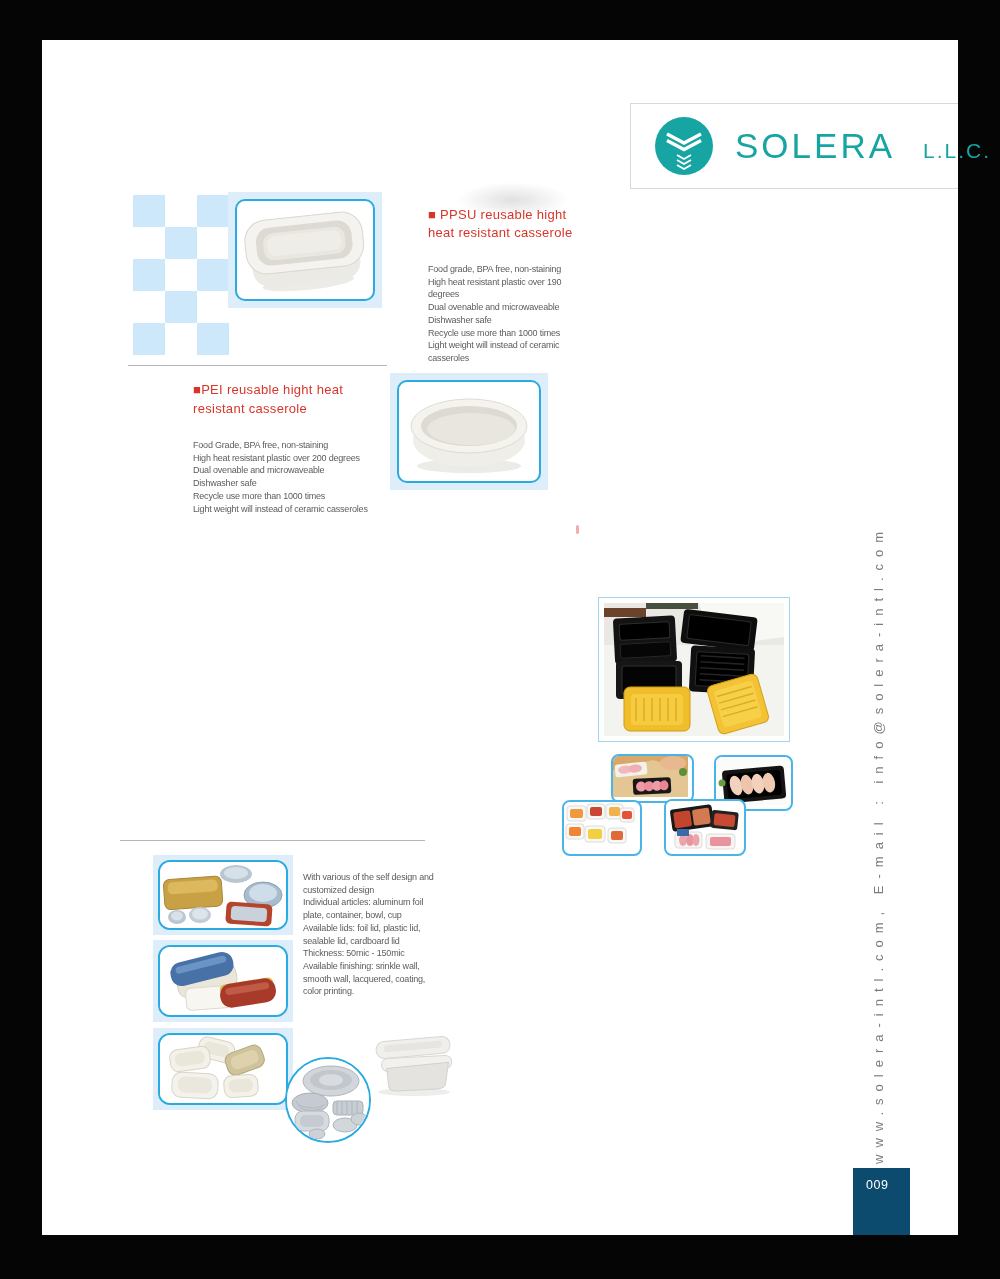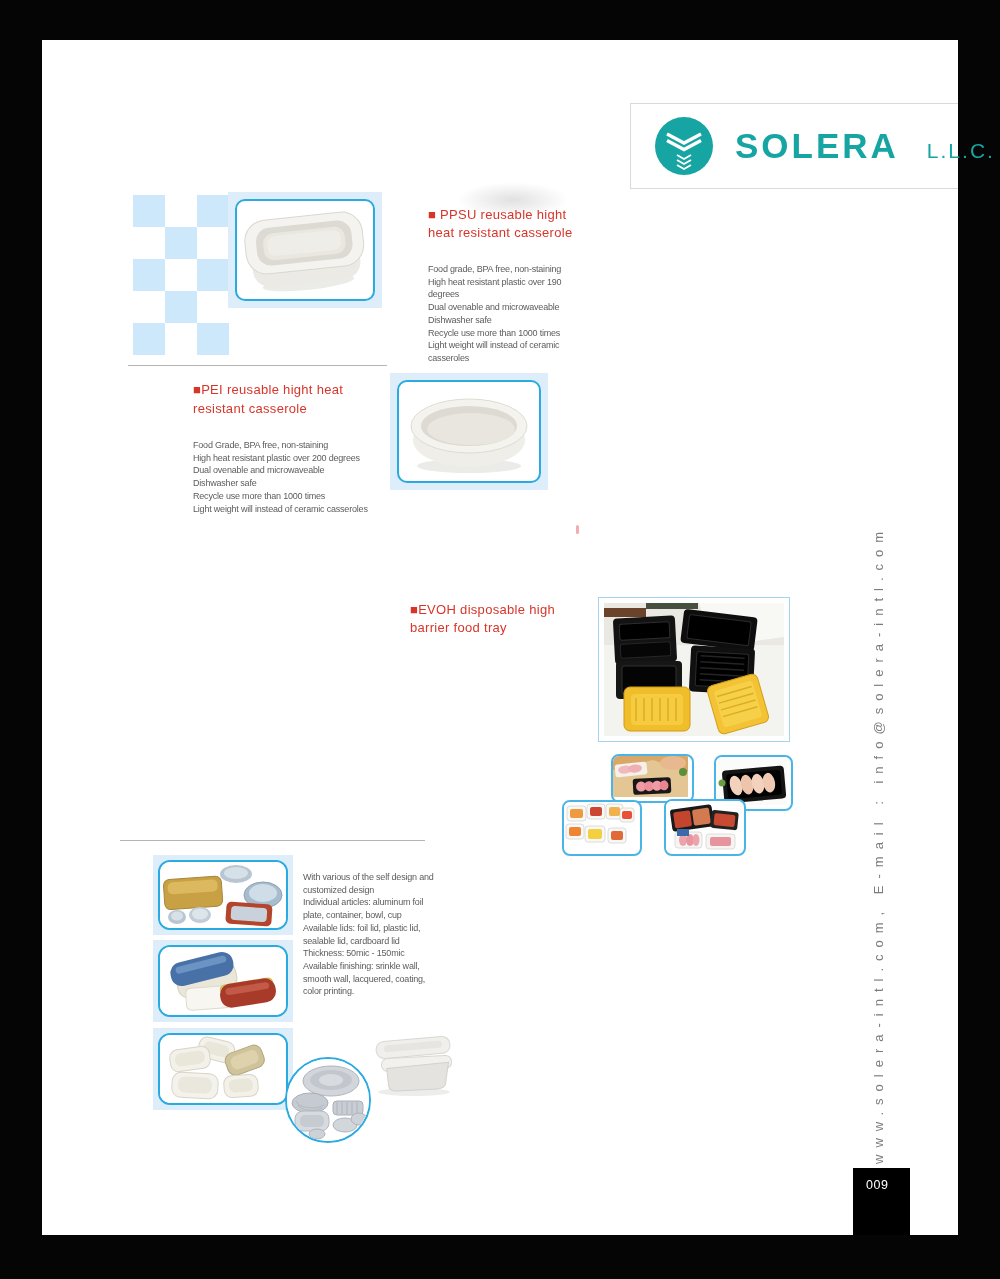--- a/index.html
+++ b/index.html
@@ -5,21 +5,21 @@
   html,body{margin:0;padding:0;background:#000;}
   .canvas{position:relative;width:1000px;height:1279px;background:#050505;overflow:hidden;
           font-family:"Liberation Sans",sans-serif;}
   .page{position:absolute;left:42px;top:40px;width:916px;height:1195px;background:#ffffff;}
 
   
   .logo-box{position:absolute;left:588px;top:63px;width:327px;height:84px;background:#fff;
             border:1px solid #d9d9d9;border-right:none;display:flex;align-items:center;}
   .logo-circle{margin-left:24px;flex:0 0 auto;}
   .logo-text{margin-left:22px;color:#16a5a2;white-space:nowrap;}
-  .brand{font-size:35px;letter-spacing:3px;font-weight:700;}
+  .brand{font-size:35px;letter-spacing:3px;font-weight:400;}
   .suffix{font-size:21px;letter-spacing:2px;margin-left:28px;}
 
   
   .checker{position:absolute;left:91px;top:155px;width:96px;height:160px;
            background:conic-gradient(rgba(0,0,0,0) 0 90deg,#cde8fa 90deg 180deg,rgba(0,0,0,0) 180deg 270deg,#cde8fa 270deg 360deg);
            background-size:64px 64px;}
   .smudge{position:absolute;left:415px;top:142px;width:112px;height:36px;
           background:radial-gradient(ellipse at center,rgba(195,195,195,.5),rgba(255,255,255,0) 70%);}
   .sep{position:absolute;height:1px;background:#b5b5b5;}
   .sep1{left:86px;top:325px;width:259px;}
@@ -60,21 +60,21 @@
   .af1{top:815px;height:80px;}
   .af2{top:900px;height:82px;}
   .af3{top:988px;height:82px;}
   .alu-circle{position:absolute;left:243px;top:1017px;width:86px;height:86px;border:2px solid #29abe2;
               border-radius:50%;background:#fff;overflow:hidden;box-sizing:border-box;}
   .alu-photo{position:absolute;left:306px;top:993px;width:108px;height:64px;}
 
   
   .vtext{position:absolute;left:829px;top:1124px;transform:rotate(-90deg);transform-origin:left top;
          white-space:nowrap;color:#7c7c7c;font-size:13px;letter-spacing:7px;}
-  .pagenum{position:absolute;left:811px;top:1128px;width:57px;height:67px;background:#000000;
+  .pagenum{position:absolute;left:811px;top:1128px;width:57px;height:67px;background:#0c4a6e;
            color:#ffffff;font-size:12.5px;box-sizing:border-box;padding:10px 0 0 13px;letter-spacing:.5px;}
 </style>
 </head>
 <body>
 
 <div class="canvas">
   <div class="page">
 
     <div class="logo-box">
       <svg class="logo-circle" width="58" height="58" viewBox="0 0 58 58">
@@ -139,22 +139,20 @@
           <ellipse cx="70" cy="84" rx="52" ry="7" fill="#ebebe7"></ellipse>
           <ellipse cx="70" cy="58" rx="56" ry="27" fill="#efeee9"></ellipse>
           <ellipse cx="70" cy="44" rx="58" ry="27" fill="#f4f3ee" stroke="#dddbd3" stroke-width="1"></ellipse>
           <ellipse cx="70" cy="44" rx="48" ry="20" fill="#dcdad2"></ellipse>
           <ellipse cx="72" cy="47" rx="44" ry="16" fill="#e8e6df"></ellipse>
         </svg>
       </div>
     </div>
 
     <div class="tb tb-evoh">
-      <div class="sec-title">■EVOH disposable high
-barrier food tray</div>
     </div>
 
     <div class="photo-big">
       <svg width="180" height="133" viewBox="0 0 180 133">
         <rect width="180" height="133" fill="#f3f3f0"></rect>
         <rect y="0" width="180" height="42" fill="#eae8e3"></rect>
         <polygon points="95,0 180,0 180,34 108,44" fill="#f8f8f5"></polygon>
         <rect x="0" y="5" width="42" height="9" fill="#6a432a"></rect>
         <rect x="42" y="0" width="52" height="6" fill="#47503f"></rect>
         <g transform="rotate(-3 41 37)">

